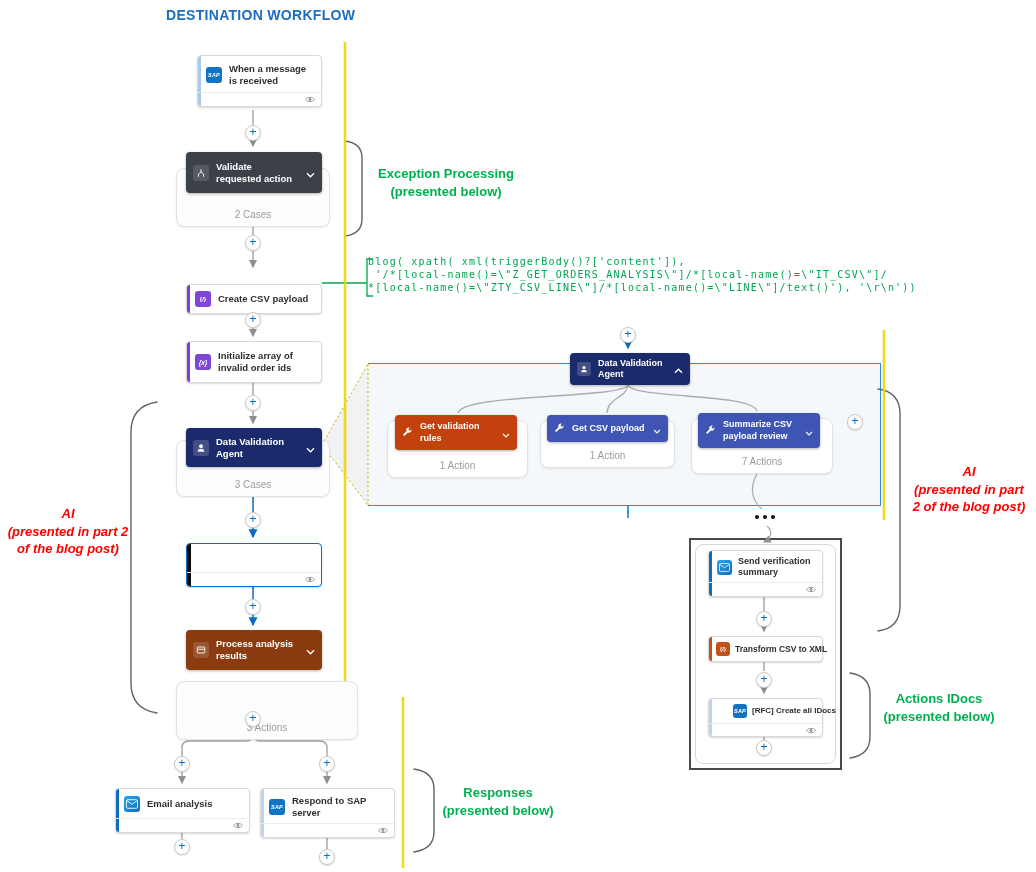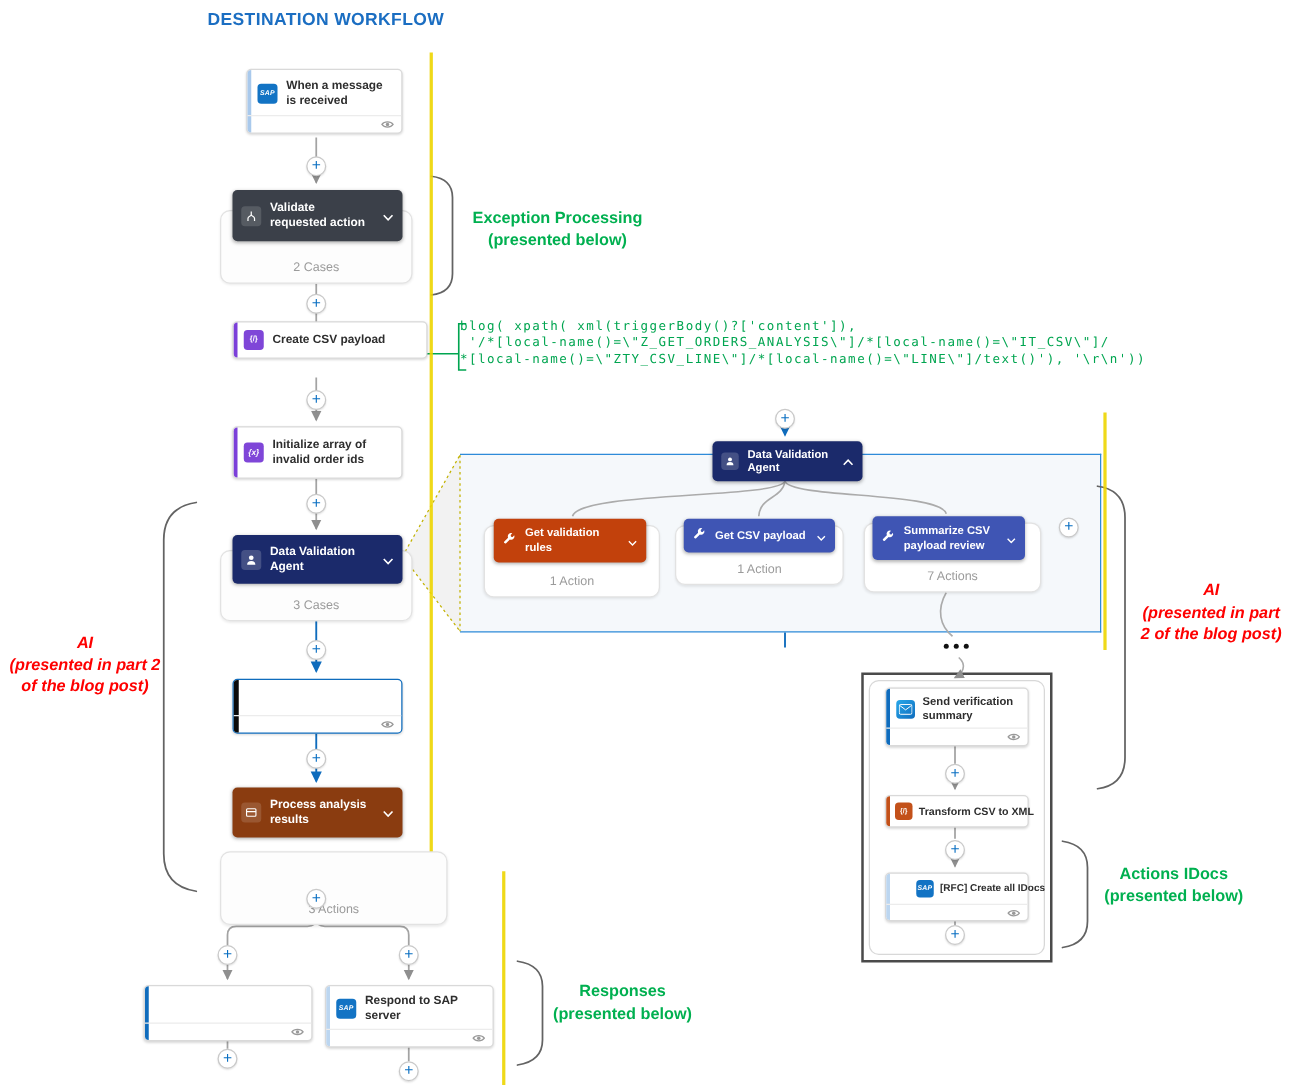--- a/index.html
+++ b/index.html
@@ -134,21 +134,21 @@
     <svg width="12" height="12" viewBox="0 0 16 16">
         <path d="M8,3 V6 M8,6 C8,8.2 4.5,8 4.5,10.5 V13 M8,6 C8,8.2 11.5,8 11.5,10.5 V13" stroke="#fff" stroke-width="1.3" fill="none"></path>
       </svg>
   </span>
   <span class="lbl">Validate requested action</span>
   <span class="chev"><svg width="9" height="6" viewBox="0 0 9 6">
         <polyline points="1,1.2 4.5,4.8 8,1.2" stroke="#fff" stroke-width="1.3" fill="none"></polyline>
       </svg></span>
 </div>
 
-<div class="card" style="left:186px;top:257px;width:156px;height:30px">
+<div class="card" style="left:186px;top:284px;width:136px;height:30px">
   <div class="bar" style="background:#7b3fd9"></div>
   <div class="row">
     <span class="icon16" style="background:#7f46d8;color:#fff;font-size:6px;font-weight:bold">{/}</span>
     <span class="lbl">Create CSV payload</span>
   </div>
 </div>
 
 <div class="card" style="left:186px;top:341px;width:136px;height:42px">
   <div class="bar" style="background:#7b3fd9"></div>
   <div class="row">
@@ -194,20 +194,31 @@
       </svg>
   </span>
   <span class="lbl">Process analysis results</span>
   <span class="chev"><svg width="9" height="6" viewBox="0 0 9 6">
         <polyline points="1,1.2 4.5,4.8 8,1.2" stroke="#fff" stroke-width="1.3" fill="none"></polyline>
       </svg></span>
 </div>
 
 <div class="card" style="left:115px;top:788px;width:135px;height:45px">
   <div class="bar" style="background:#0f6cbd"></div>
+  <div class="zone" style="height:30px">
+    <div class="row">
+      <span class="icon16" style="background:linear-gradient(135deg,#28a8ea,#0f6cbd)">
+        <svg width="12" height="10" viewBox="0 0 14 11">
+            <rect x="0.5" y="0.5" width="13" height="10" rx="1.5" fill="none" stroke="#fff"></rect>
+            <path d="M1,1.5 L7,6 L13,1.5" stroke="#fff" fill="none"></path>
+          </svg>
+      </span>
+      <span class="lbl">Email analysis</span>
+    </div>
+  </div>
   <div class="foot">
     <svg width="12" height="11" viewBox="0 0 12 11">
         <path d="M1.5,5.5 C3.5,2.7 8.5,2.7 10.5,5.5 C8.5,8.3 3.5,8.3 1.5,5.5 z" stroke="#999" fill="none"></path>
         <circle cx="6" cy="5.5" r="1.4" fill="#999"></circle>
       </svg>
   </div>
 </div>
 
 <div class="card" style="left:260px;top:788px;width:135px;height:50px">
   <div class="bar" style="background:#bcd6f0"></div>

